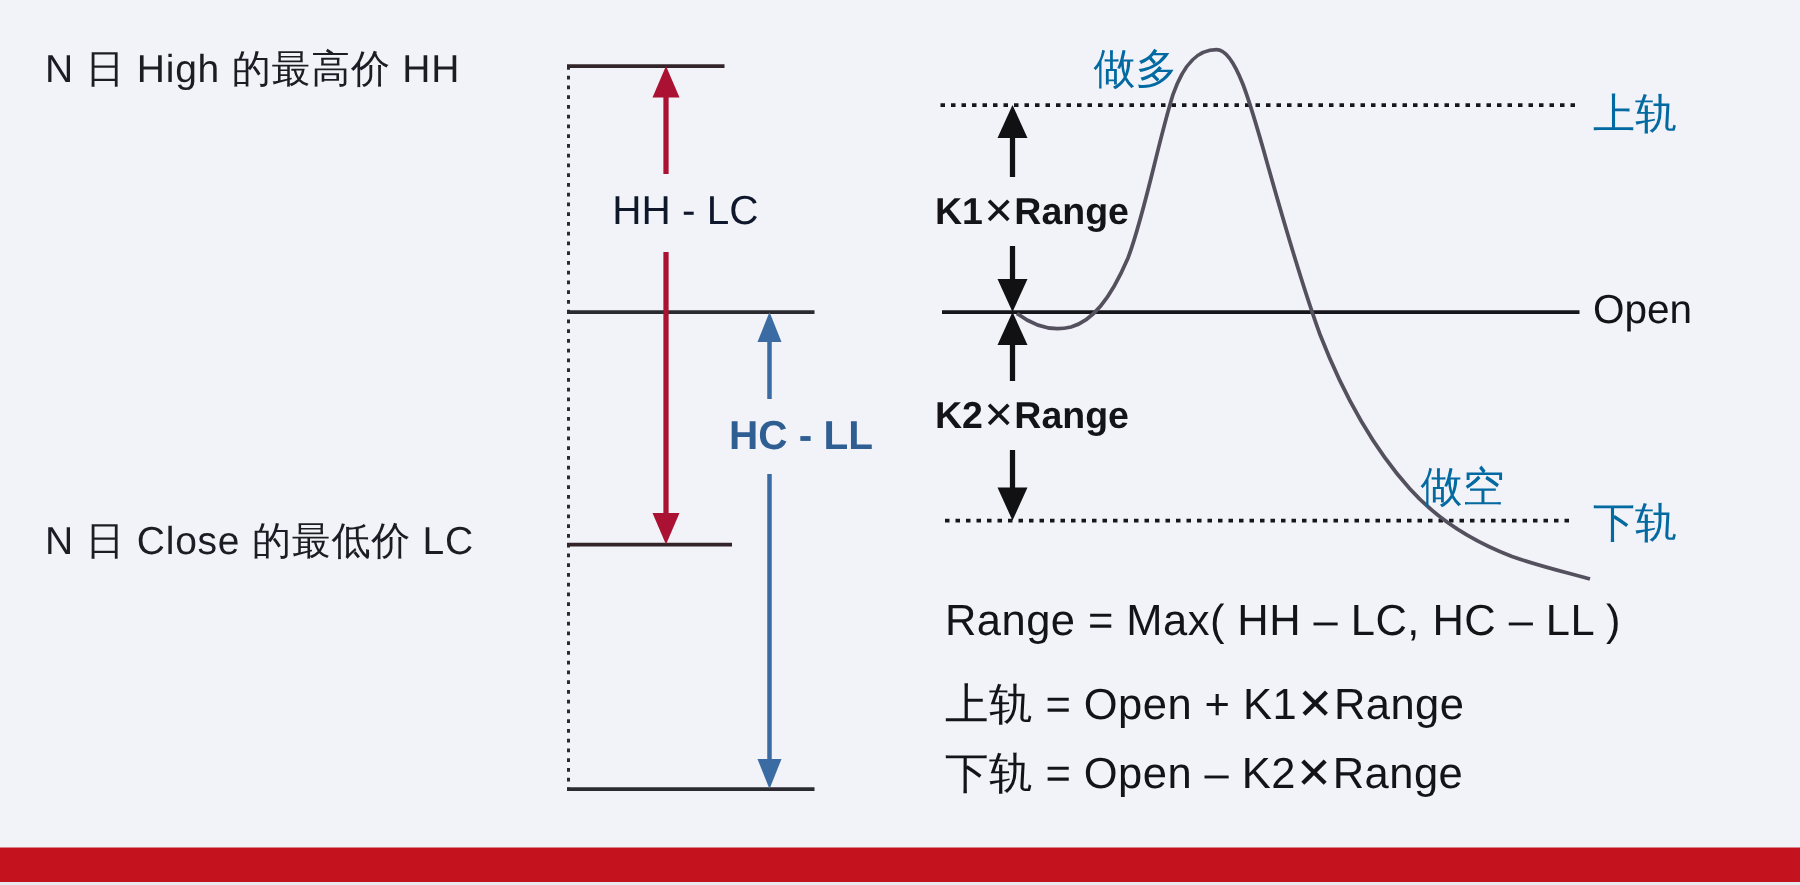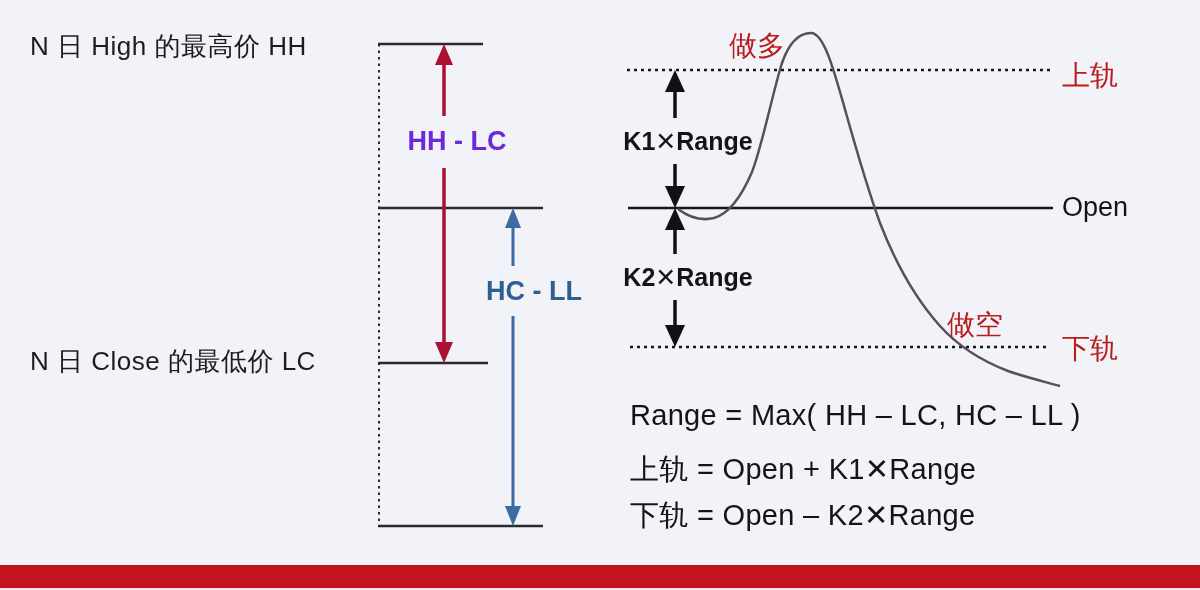--- a/index.html
+++ b/index.html
@@ -8,24 +8,24 @@
     width:1200px;height:588px;
     background:#f1f3f8;
     overflow:hidden;
     font-family:"Liberation Sans","DejaVu Sans",sans-serif;
     color:#1c1c24;
   }
   .abs{position:absolute;white-space:nowrap;}
   .centered{transform:translate(-50%,-50%);}
   .vcenter{transform:translateY(-50%);}
   .left-label{font-size:26px;color:#1c1c24;letter-spacing:0.5px;}
-  .range-label-red{font-size:27px;font-weight:bold;color:#6d28d9;}
+  .range-label-red{font-size:27px;font-weight:normal;color:#0f172a;}
   .range-label-blue{font-size:27px;font-weight:bold;color:#2f5e92;}
   .k-label{font-size:25px;font-weight:bold;color:#141418;}
-  .cn-label{font-size:28px;color:#b91c1c;}
+  .cn-label{font-size:28px;color:#0369a1;}
   .open-label{font-size:27px;color:#141418;}
   .formula{font-size:29px;color:#141418;letter-spacing:0.3px;}
   .footer-bar{
     position:absolute;left:0;bottom:0;width:1200px;height:23px;
   }
   svg{position:absolute;left:0;top:0;}
 </style>
 </head>
 <body>
 

